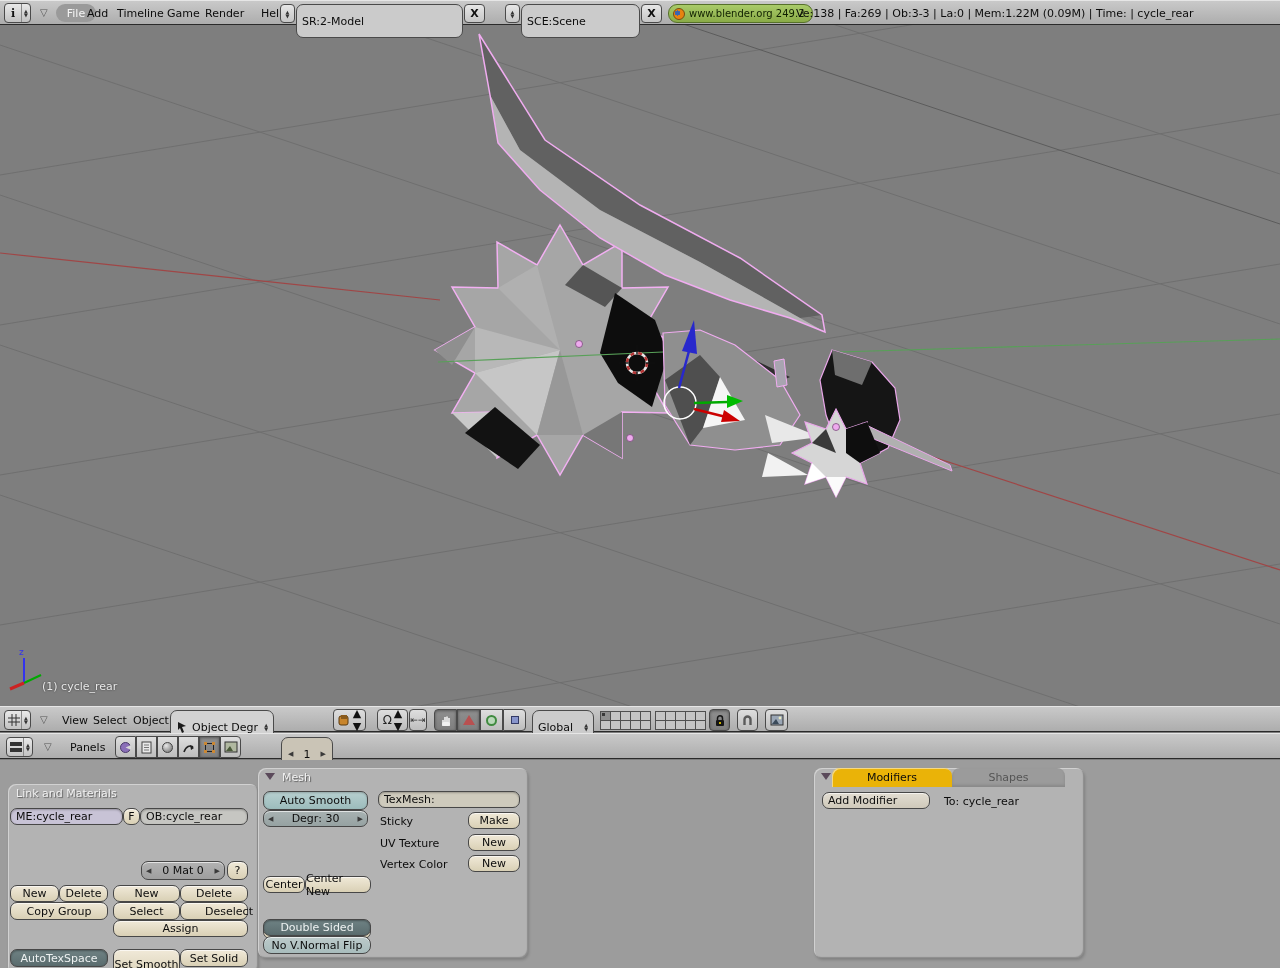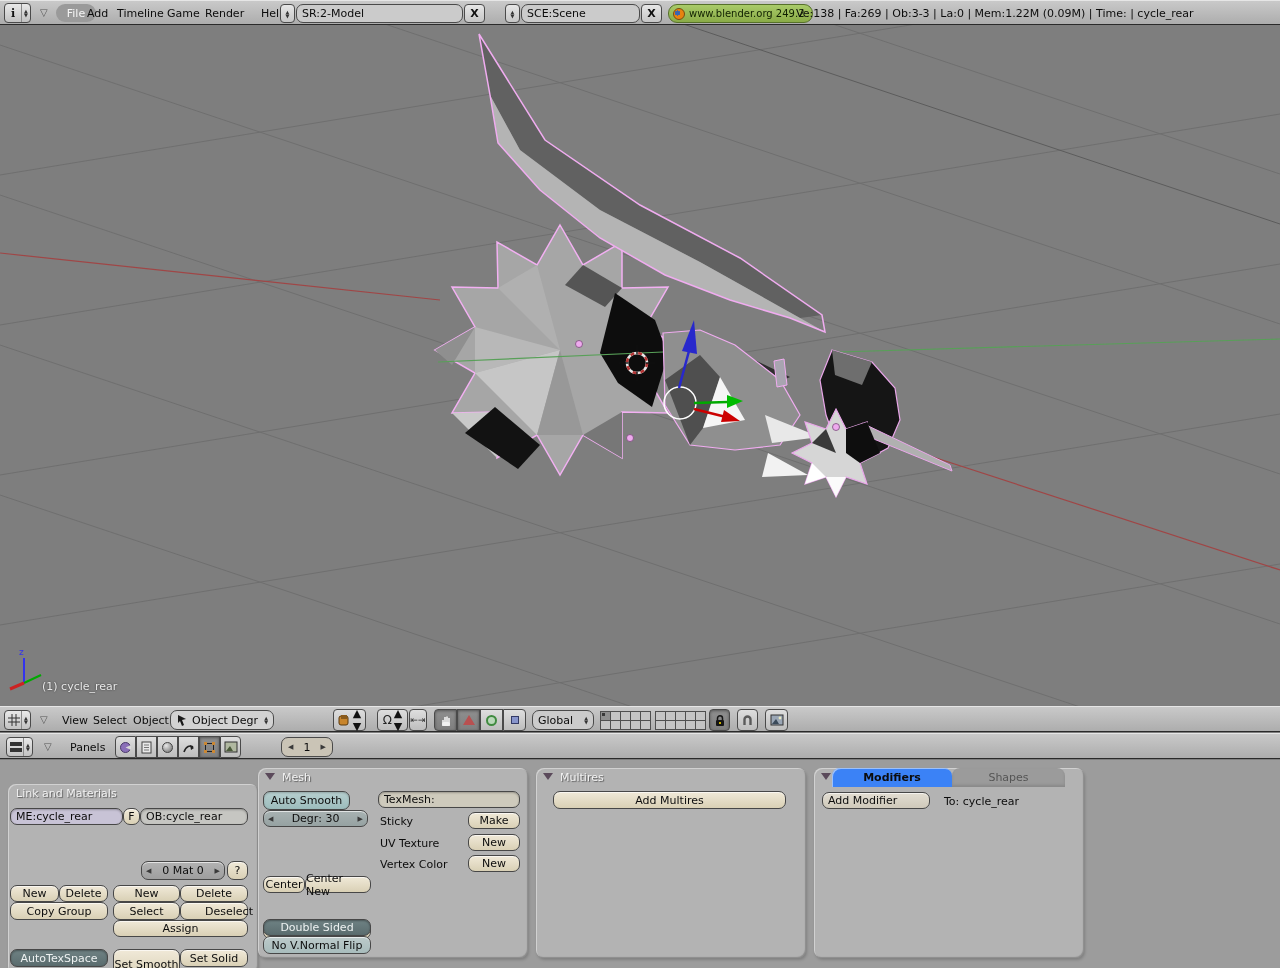--- a/index.html
+++ b/index.html
@@ -25,21 +25,21 @@
 
   .winbtn { position:absolute; background:linear-gradient(#e9e9e9,#c2c2c2);
             border:1px solid #4a4a4a; border-radius:4px;
             display:flex; align-items:center; }
   .updown { display:flex; flex-direction:column; align-items:center; justify-content:center;
             font-size:5px; line-height:4px; color:#333; padding:0 2px;
             border-left:1px solid #8a8a8a; height:100%; }
   .collapse-tri { position:absolute; color:#555; font-size:10px; }
 
   .field { position:absolute; background:#cbcbcb; border:1px solid #4a4a4a; border-radius:7px;
-           display:flex; align-items:center; padding:1px 5px; color:#0c0c0c; }
+           display:flex; align-items:center; padding:16px 5px; color:#0c0c0c; }
   .field .fstep { margin-left:auto; font-size:5px; line-height:4px; color:#333;
                   display:flex; flex-direction:column; }
   .sqbtn { position:absolute; background:linear-gradient(#e6e6e6,#c6c6c6); border:1px solid #4a4a4a;
            border-radius:4px; display:flex; align-items:center; justify-content:center;
            font-weight:bold; color:#111; }
   .badge { position:absolute; border-radius:9px; background:linear-gradient(#a9cb69,#8aab47);
            border:1px solid #56712a; display:flex; align-items:center; gap:4px;
            padding:0 7px 0 4px; font-size:10px; color:#102000; }
   .logo-dot { width:12px; height:12px; border-radius:50%;
               background:radial-gradient(circle at 35% 40%, #3a66b0 0 28%, #e8830f 30% 100%);
@@ -47,40 +47,40 @@
 
   
   .btn { position:absolute; background:linear-gradient(#f0e9d8,#d9d0b5);
          border:1px solid #474747; border-radius:7px;
          display:flex; align-items:center; justify-content:center;
          color:#0d0d0d; box-shadow:inset 0 1px 0 rgba(255,255,255,.65); cursor:default; }
   .btn-dark { background:linear-gradient(#6f8284,#5a6c6e); color:#eef2f2;
               box-shadow:inset 0 1px 2px rgba(0,0,0,.35); }
   .btn-teal { background:linear-gradient(#b7cfcf,#9cbcbc); color:#0d0d0d;
               box-shadow:inset 0 1px 2px rgba(0,0,0,.2); }
-  .btn-teal-light { background:linear-gradient(#bccaca,#a8bcbc); color:#0d0d0d; }
+  .btn-teal-light { background:linear-gradient(#bccaca,#a8bcbc); color:#0d0d0d;border-radius:8px; }
   .num { background:linear-gradient(#a8b2b2,#96a2a2); color:#0d0d0d; }
   .num-gray { background:linear-gradient(#b2b2b2,#9e9e9e); }
   .stepper-arrow { font-size:7px; color:#3a3a3a; padding:0 4px; }
   .textfield { position:absolute; border:1px solid #474747; border-radius:7px;
                display:flex; align-items:center; padding:0 5px; color:#0c0c0c;
                box-shadow:inset 0 1px 2px rgba(0,0,0,.25); }
 
   
   .panelarea { position:absolute; left:0; top:760px; width:1280px; height:208px; background:#9c9c9c; }
   .panel { position:absolute; top:8px; height:190px; background:#b3b3b3; border-radius:8px;
            box-shadow:inset 1px 1px 0 rgba(255,255,255,.4), inset -1px -1px 1px rgba(0,0,0,.22),
                       1px 2px 3px rgba(0,0,0,.18); }
   .ptitle { position:absolute; color:#f2f2f2; text-shadow:1px 1px 1px #5c5c5c; cursor:default; }
   .ptri { position:absolute; width:0; height:0; border-left:5px solid transparent;
           border-right:5px solid transparent; border-top:7px solid #5b4a5b; }
   .plabel { position:absolute; color:#0c0c0c; cursor:default; }
   .tab { position:absolute; top:0; height:19px; border-radius:8px 8px 0 0;
          display:flex; align-items:center; justify-content:center; }
-  .tab-active { background:#3b82f6; box-shadow:inset 1px 1px 0 rgba(255,255,255,.5); color:#0c0c0c;font-weight:bold; }
+  .tab-active { background:#eab308; box-shadow:inset 1px 1px 0 rgba(255,255,255,.5); color:#0c0c0c; }
   .tab-inactive { background:#9b9b9b; color:#555; box-shadow:inset 0 -2px 3px rgba(0,0,0,.12); }
 
   
   .tool { position:absolute; top:2px; height:22px; background:linear-gradient(#dedede,#bdbdbd);
           border:1px solid #4a4a4a; display:flex; align-items:center; justify-content:center; }
   .tool.pressed { background:linear-gradient(#8f8f8f,#7f7f7f); box-shadow:inset 0 1px 3px rgba(0,0,0,.4); }
   .tri-red { width:0; height:0; border-left:6px solid transparent; border-right:6px solid transparent;
              border-bottom:10px solid #b85050; }
   .sq-blue { width:8px; height:8px; background:#8895cc; border:1px solid #333a66; }
   .layers { position:absolute; top:4px; display:grid; grid-template-columns:repeat(5,10px);
@@ -437,21 +437,21 @@
 
       <div class="btn btn-dark" style="left:2px; top:165px; width:98px; height:18px;">AutoTexSpace</div>
       <div class="btn" style="left:105px; top:165px; width:67px; height:30px;">Set Smooth</div>
       <div class="btn" style="left:172px; top:165px; width:68px; height:18px;">Set Solid</div>
     </div>
 
     <div class="panel" style="left:258px; width:270px;">
       <div class="ptri" style="left:7px; top:5px;"></div>
       <div class="ptitle" style="left:24px; top:3px;">Mesh</div>
 
-      <div class="btn btn-teal" style="left:5px; top:23px; width:87px; height:19px;">Auto Smooth</div>
+      <div class="btn btn-teal" style="left:5px; top:23px; width:105px; height:19px;">Auto Smooth</div>
       <div class="btn num" style="left:5px; top:42px; width:105px; height:17px; justify-content:space-between;">
         <span class="stepper-arrow">◀</span>
         <span>Degr: 30</span>
         <span class="stepper-arrow">▶</span>
       </div>
 
       <div class="textfield" style="left:120px; top:23px; width:142px; height:17px; background:#cecabc;">
           <span>TexMesh:</span>
         </div>
 
@@ -465,25 +465,20 @@
       <div class="btn" style="left:210px; top:87px; width:52px; height:17px;">New</div>
 
       <div class="btn" style="left:5px; top:108px; width:42px; height:17px;">Center</div>
       <div class="btn" style="left:47px; top:108px; width:66px; height:17px;">Center New</div>
       <div class="btn" style="left:5px; top:125px; width:108px; height:18px;margin-top:28px;">Center Cursor</div>
 
       <div class="btn btn-dark" style="left:5px; top:151px; width:108px; height:17px;">Double Sided</div>
       <div class="btn btn-teal-light" style="left:5px; top:168px; width:108px; height:18px;">No V.Normal Flip</div>
     </div>
 
-    <div class="panel" style="left:536px; width:270px;">
-      <div class="ptri" style="left:7px; top:5px;"></div>
-      <div class="ptitle" style="left:24px; top:3px;">Multires</div>
-      <div class="btn" style="left:17px; top:23px; width:233px; height:18px;">Add Multires</div>
-    </div>
 
     <div class="panel" style="left:814px; width:270px;">
       <div class="ptri" style="left:7px; top:5px;"></div>
       <div class="tab tab-inactive" style="left:138px; width:113px;">Shapes</div>
       <div class="tab tab-active" style="left:18px; width:120px;">Modifiers</div>
       <div class="btn" style="left:8px; top:24px; width:108px; height:17px; background:linear-gradient(#e2ddd2,#cfc9ba); justify-content:flex-start; padding-left:5px;">Add Modifier</div>
       <span class="plabel" style="left:130px; top:27px;">To: cycle_rear</span>
     </div>
   </div>
 

